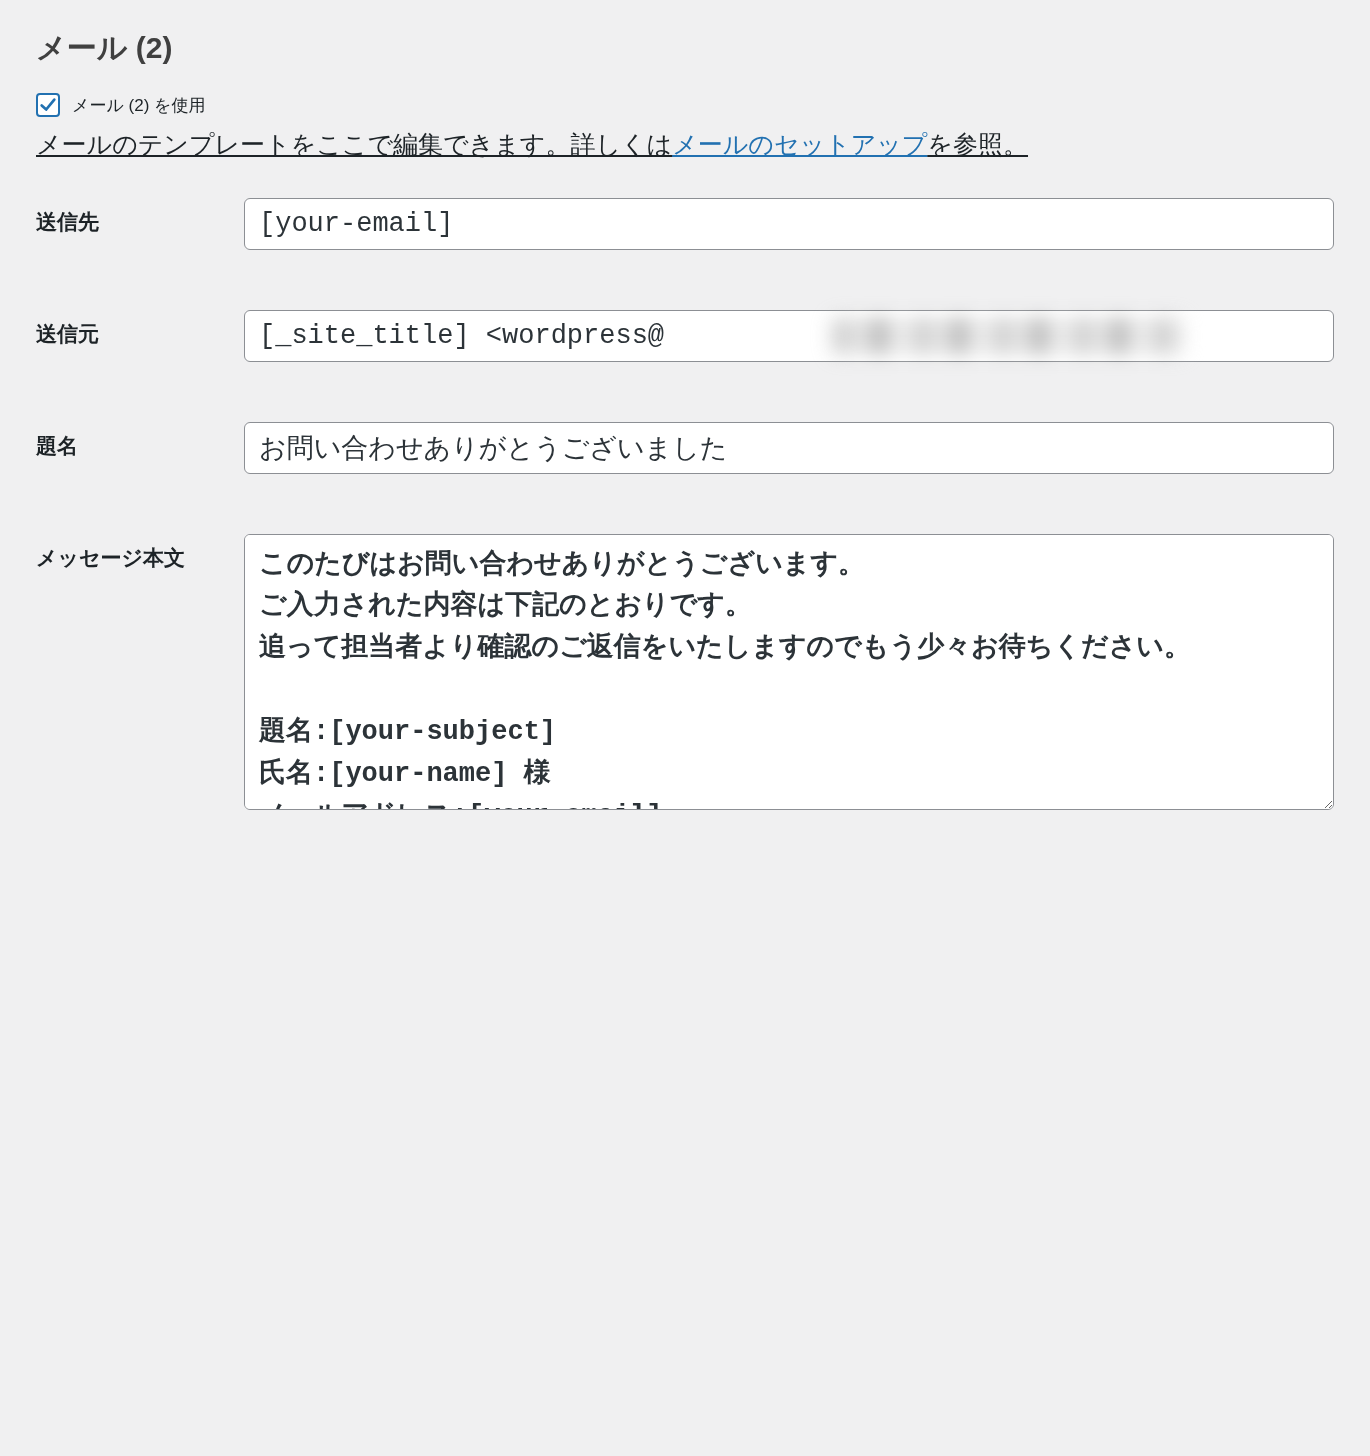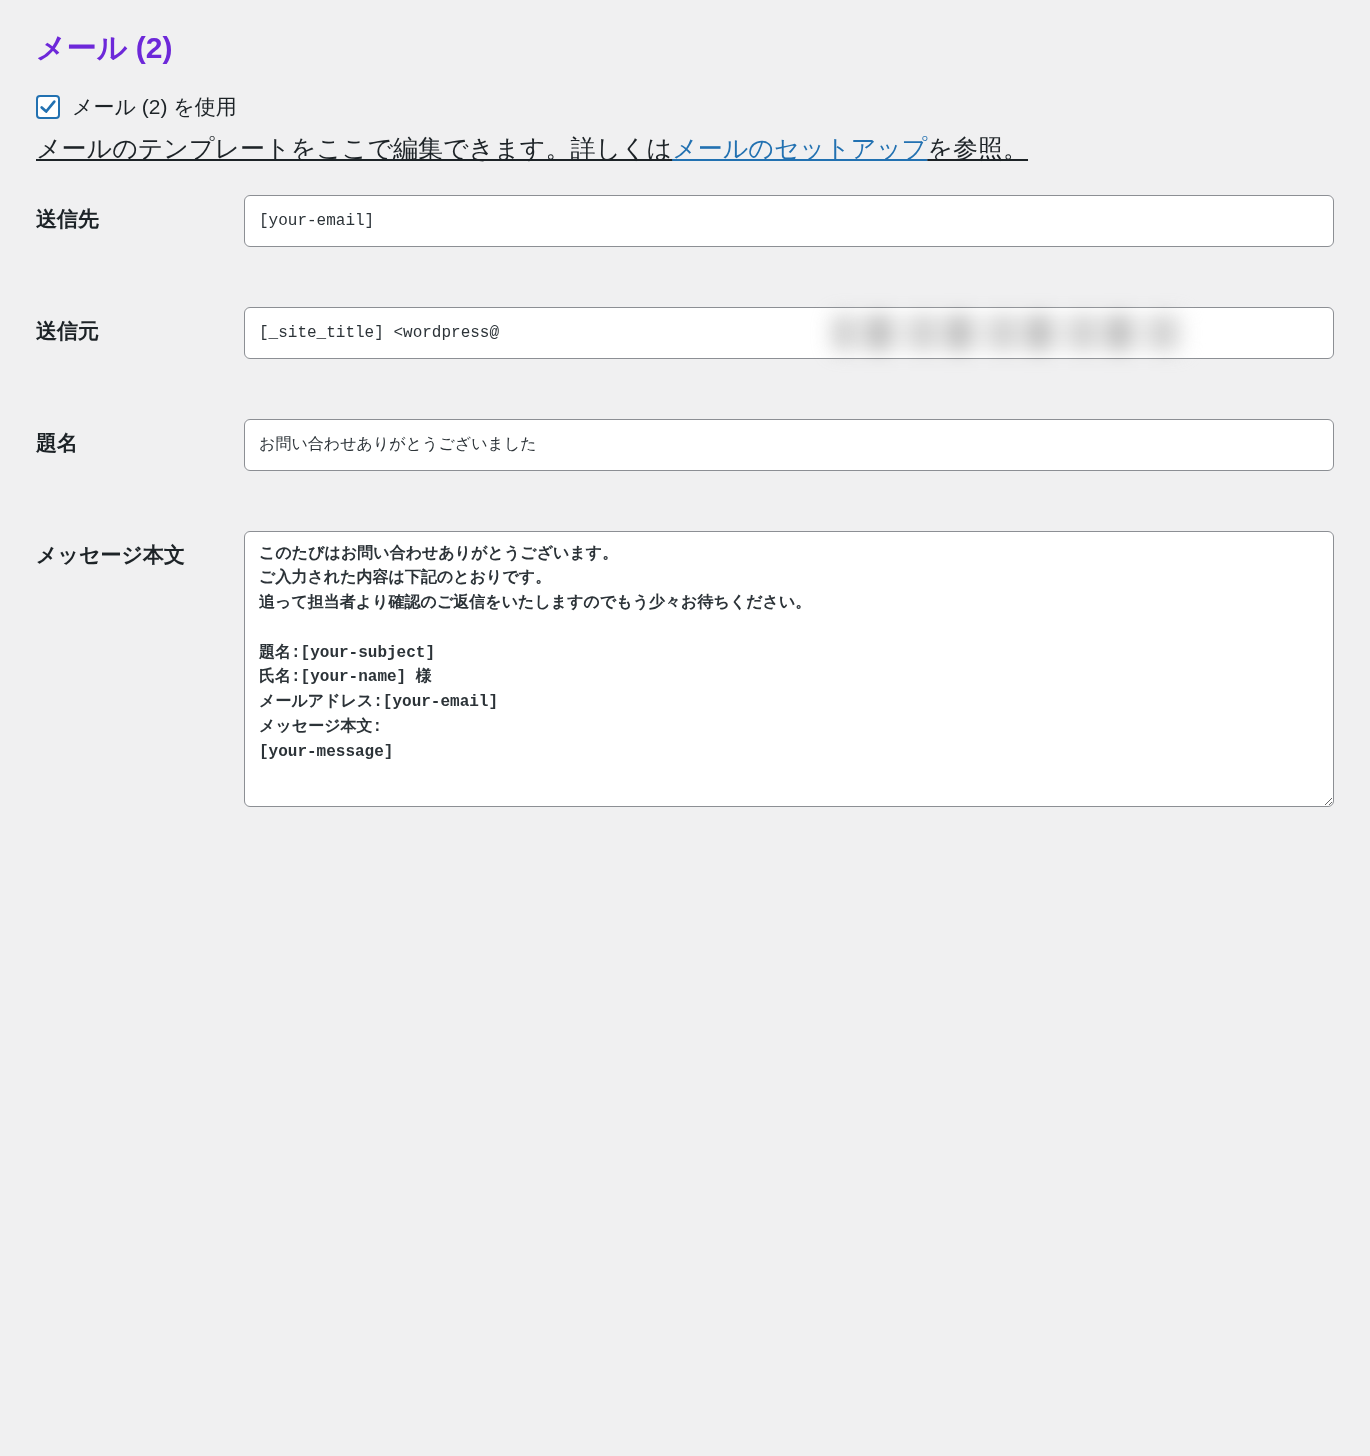--- a/index.html
+++ b/index.html
@@ -12,42 +12,42 @@
     font-size: 19px;
   }
   .wrap {
     padding: 28px 36px 40px 36px;
     max-width: 1370px;
   }
   h2.section-title {
     font-size: 30px;
     font-weight: 600;
     margin: 0 0 24px 0;
-    color: #6d28d9;
+    color: #404040;
   }
   .checkbox-row {
     display: flex;
     align-items: center;
     gap: 12px;
     margin-bottom: 6px;
   }
   .checkbox {
     width: 24px;
     height: 24px;
     border: 2px solid #2271b1;
     border-radius: 4px;
     background: #fff;
     display:flex;
     align-items:center;
     justify-content:center;
     cursor:pointer;
   }
   .checkbox svg { width: 18px; height: 18px; }
   .checkbox-label {
-    font-size: 21px;
+    font-size: 17px;
     color: #1d2327;
     cursor:pointer;
   }
   .desc-gray {
     color: #646970;
     font-size: 21px;
     margin: 8px 0 18px 0;
     line-height: 1.7;
   }
   .desc-normal {
@@ -57,37 +57,37 @@
     line-height:1.7;
     text-decoration:underline;
   }
   a.link {
     color: #2271b1;
     text-decoration: underline;
   }
   .form-table {
     width: 100%;
     border-collapse: collapse;
-    margin-top: 25px;
+    margin-top: 32px;
   }
   .form-table td {
     vertical-align: top;
     padding: 0 0 60px 0;
   }
   .form-table td.label-cell {
     width: 208px;
     font-size: 21px;
     font-weight: 700;
     color: #1d2327;
     padding-top: 10px;
   }
   input.text-field, textarea.text-field {
     width: 100%;
     font-family: ui-monospace, SFMono-Regular, "SF Mono", Menlo, Consolas, "Liberation Mono", monospace;
-    font-size: 16px;
+    font-size: 27px;
     padding: 10px 14px;
     border: 1px solid #8c8f94;
     border-radius: 6px;
     background: #fff;
     color: #2c3338;
     line-height: 1.55;
   }
   input.text-field { height: 52px; }
   textarea.text-field { resize: both; }
   textarea.headers { height: 146px; }

